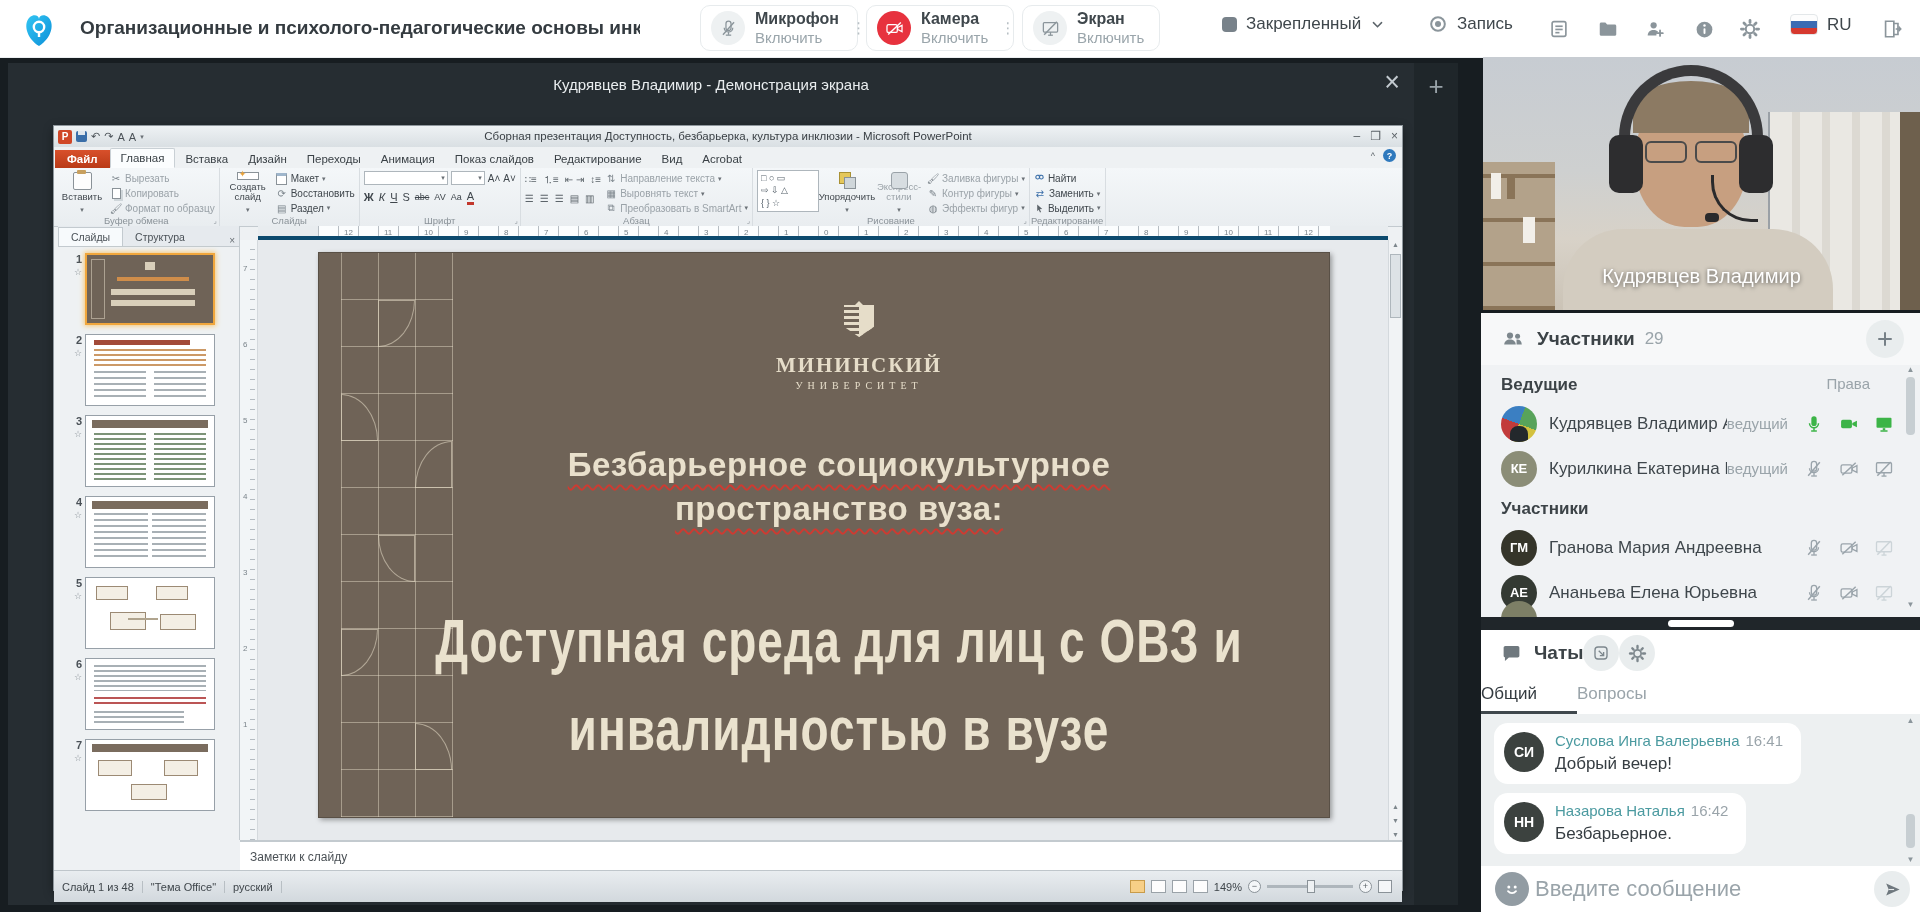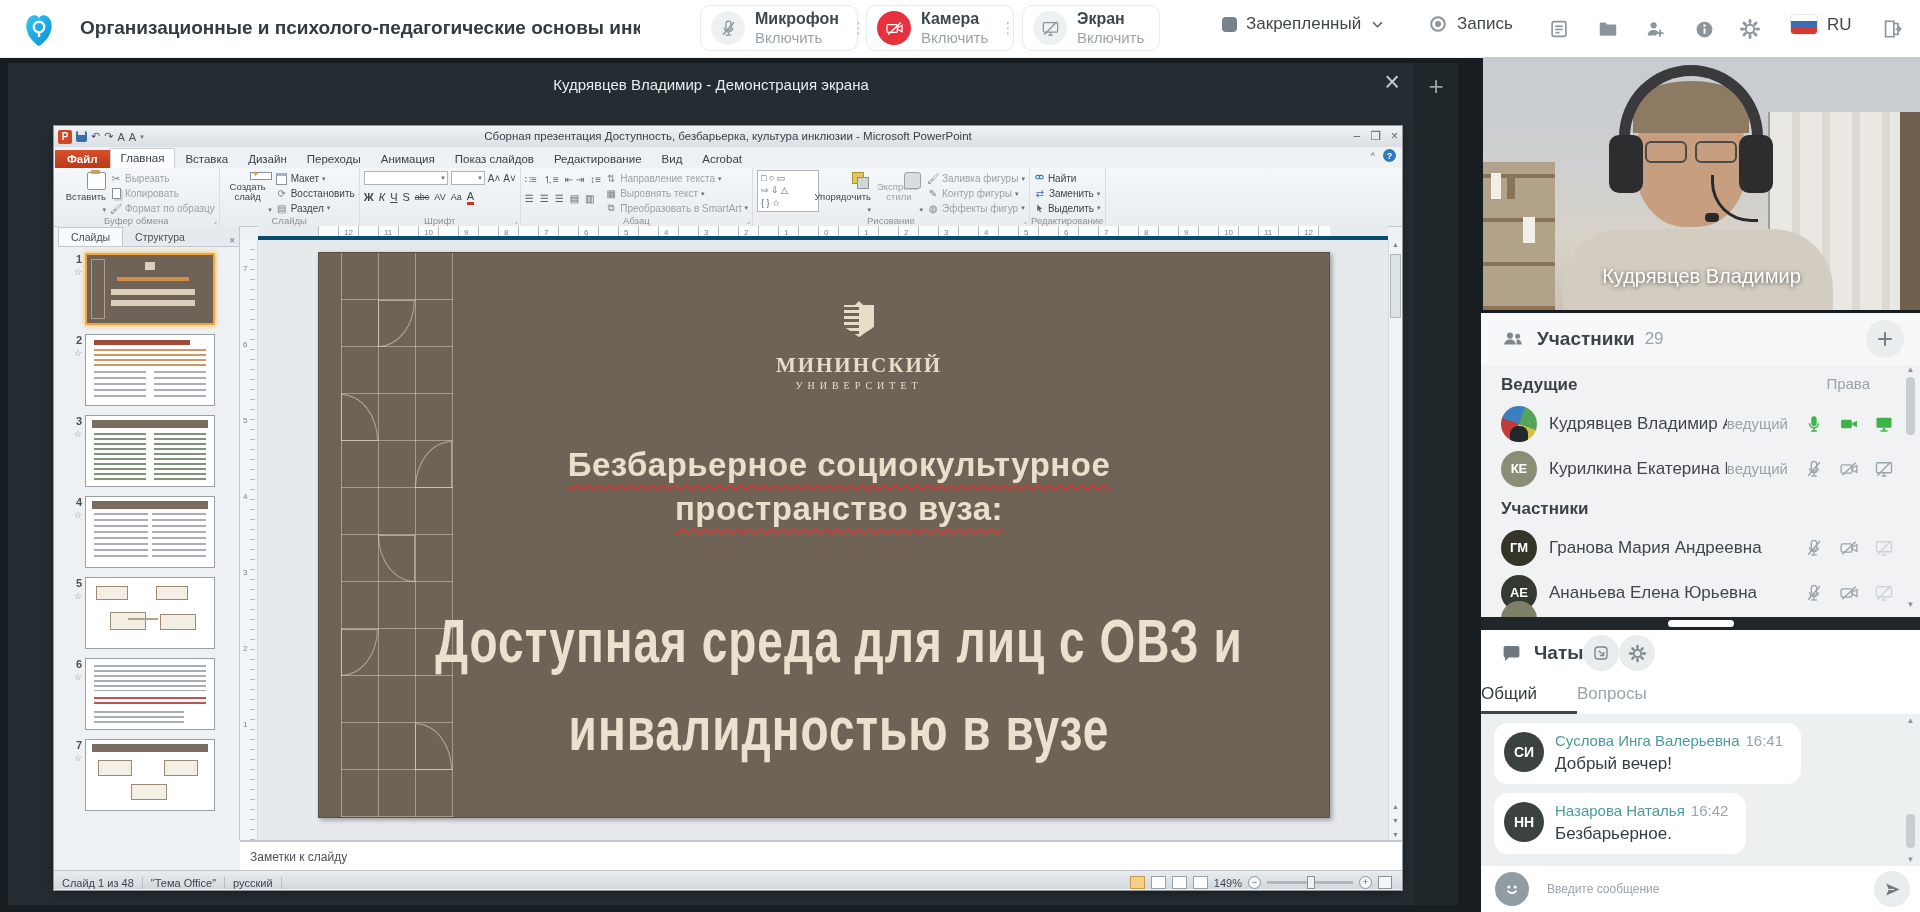--- a/index.html
+++ b/index.html
@@ -55,21 +55,21 @@
   .ribhelp{position:absolute;right:6px;top:2px;display:flex;gap:8px;align-items:center}
   .qmark{width:13px;height:13px;border-radius:50%;background:#2f79bd;color:#fff;font-size:9px;font-weight:bold;
        display:flex;align-items:center;justify-content:center}
   .ribbon{position:absolute;left:0;top:42px;width:100%;height:58px;background:linear-gradient(#f4f7f9,#e9edf0);
        border-bottom:1px solid #c3cacf;display:flex}
   .rgroup{position:relative;height:58px;border-right:1px solid #d8dde1;box-sizing:border-box;padding:2px 4px 11px;
        display:flex;gap:4px}
   .glabel{position:absolute;bottom:0;left:0;width:100%;text-align:center;font-size:9.5px;color:#8a9298}
   .glaunch{position:absolute;bottom:1px;right:2px;font-size:7px;color:#8a9298}
   .rbig{width:48px;text-align:center;font-size:9.5px;line-height:10.5px;color:#3f464c;display:flex;flex-direction:column;
-       align-items:flex-end;gap:2px;padding-top:2px;box-sizing:border-box}
+       align-items:center;gap:2px;padding-top:2px;box-sizing:border-box}
   .rcol{display:flex;flex-direction:column;justify-content:flex-start;gap:1px;padding-top:2px}
   .rsm{display:flex;align-items:center;gap:3px;font-size:10px;color:#3f464c;height:14px;white-space:nowrap}
   .rsm.dim{color:#9aa2a8}
   .dar{font-size:7px;color:#6a7076}
   .icpaste{width:17px;height:21px;background:#fdfdfd;border:1px solid #8a9298;border-radius:2px;position:relative}
   .icpaste::before{content:"";position:absolute;top:-3px;left:3px;width:9px;height:4px;background:#c8a05f;border-radius:1px}
   .icslide{width:20px;height:15px;background:#fff;border:1px solid #8a9298;position:relative}
   .icslide::after{content:"✦";position:absolute;left:1px;top:-4px;color:#e8a33d;font-size:9px}
   .mini{width:12px;height:12px;display:inline-flex;align-items:center;justify-content:center;font-size:10px;color:#7b848b}
   .mini.copy{position:relative}
@@ -163,22 +163,22 @@
        font-size:33px;font-weight:bold;line-height:44px;letter-spacing:.5px}
   .stitle span{text-decoration:underline;text-decoration-style:wavy;text-decoration-color:#cf3a31;
        text-decoration-thickness:2px;text-underline-offset:8px}
   .ssub{position:absolute;left:110px;width:820px;text-align:center;color:#eae2ce;font-weight:bold;
        font-size:46px;letter-spacing:1px;transform:scaleY(1.32);transform-origin:center top}
   .vscroll{position:absolute;right:0;top:114px;width:14px;height:600px;background:#f1f3f5;border-left:1px solid #d4d9dd;box-sizing:border-box}
   .vscroll .a{position:absolute;left:0;width:13px;text-align:center;font-size:7px;color:#7d868c}
   .vscroll .thumb{position:absolute;left:1px;top:14px;width:11px;height:64px;background:#dde2e6;border:1px solid #aeb6bc;box-sizing:border-box}
   .notes{position:absolute;left:186px;top:714px;width:1162px;height:30px;background:#fff;border-top:2px solid #c3cacf;
        font-size:12px;color:#4a5055;line-height:30px;padding-left:10px;box-sizing:border-box}
-  .sbar{position:absolute;left:0;top:744px;width:100%;height:19px;background:linear-gradient(#e9edf0,#d2d8dd);
-       border-top:1px solid #bfc6cb;display:flex;align-items:flex-end;font-size:11px;color:#3f464b;box-sizing:border-box}
+  .sbar{position:absolute;left:0;top:744px;width:100%;height:32px;background:linear-gradient(#e9edf0,#d2d8dd);
+       border-top:1px solid #bfc6cb;display:flex;align-items:center;font-size:11px;color:#3f464b;box-sizing:border-box}
   .sbar .sep{width:1px;height:12px;background:#b8bfc4;margin:0 8px}
   .sright{margin-left:auto;display:flex;align-items:center;gap:6px;margin-right:10px}
   .vb{width:15px;height:13px;border:1px solid #9aa2a8;background:#fdfdfd;box-sizing:border-box}
   .vb.on{background:#f7cf87;border-color:#c89b4a}
   .zbtn{width:13px;height:13px;border-radius:50%;border:1px solid #8a9298;font-size:9px;line-height:11px;text-align:center;color:#5c646a;background:#f4f6f8;box-sizing:border-box}
   .ztrack{width:86px;height:3px;background:#aeb6bc;position:relative}
   .zthumb{position:absolute;left:40px;top:-5px;width:8px;height:13px;background:#eef1f3;border:1px solid #8a9298;box-sizing:border-box}
   .fitbtn{width:14px;height:13px;border:1px solid #8a9298;background:#f4f6f8;box-sizing:border-box}
 
   
@@ -251,21 +251,21 @@
        display:flex;align-items:center;justify-content:center;margin-right:11px;flex:0 0 auto}
   .bmeta{font-size:15px;color:#4b9aa0;white-space:nowrap}
   .bmeta i{font-style:normal;color:#9aa4aa;margin-left:6px}
   .btext{font-size:17px;color:#363d42;margin-top:4px}
   .cscroll{position:absolute;right:5px;top:4px;width:9px;height:144px}
   .cscroll .thumb{position:absolute;left:0;bottom:14px;width:9px;height:34px;background:#c7ced2;border-radius:4px}
   .cscroll .a{position:absolute;left:0;width:9px;text-align:center;font-size:8px;color:#8b959b}
   .cinput{position:absolute;left:0;top:236px;width:439px;height:46px;background:#fff;display:flex;align-items:center;
        padding:0 10px 0 14px;box-sizing:border-box}
   .emoji{width:34px;height:34px;border-radius:50%;background:#929ca3;display:flex;align-items:center;justify-content:center;flex:0 0 auto}
-  .msgin{flex:1;border:none;outline:none;font-size:12px;color:#3f474c;margin-left:16px;background:transparent;
+  .msgin{flex:1;border:none;outline:none;font-size:22px;color:#3f474c;margin-left:4px;background:transparent;
        font-family:"Liberation Sans",sans-serif}
   .msgin::placeholder{color:#9aa4aa}
   .sendbtn{width:36px;height:36px;border-radius:50%;background:#e9edee;display:flex;align-items:center;justify-content:center;flex:0 0 auto}
 </style>
 </head>
 <body>
 
 <svg width="0" height="0" style="position:absolute">
   <defs>
     <symbol id="i-mic" viewBox="0 0 24 24">

